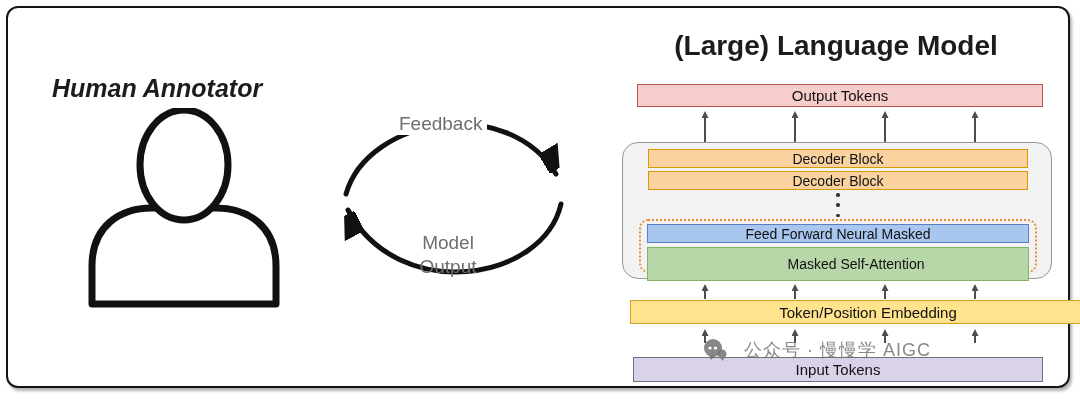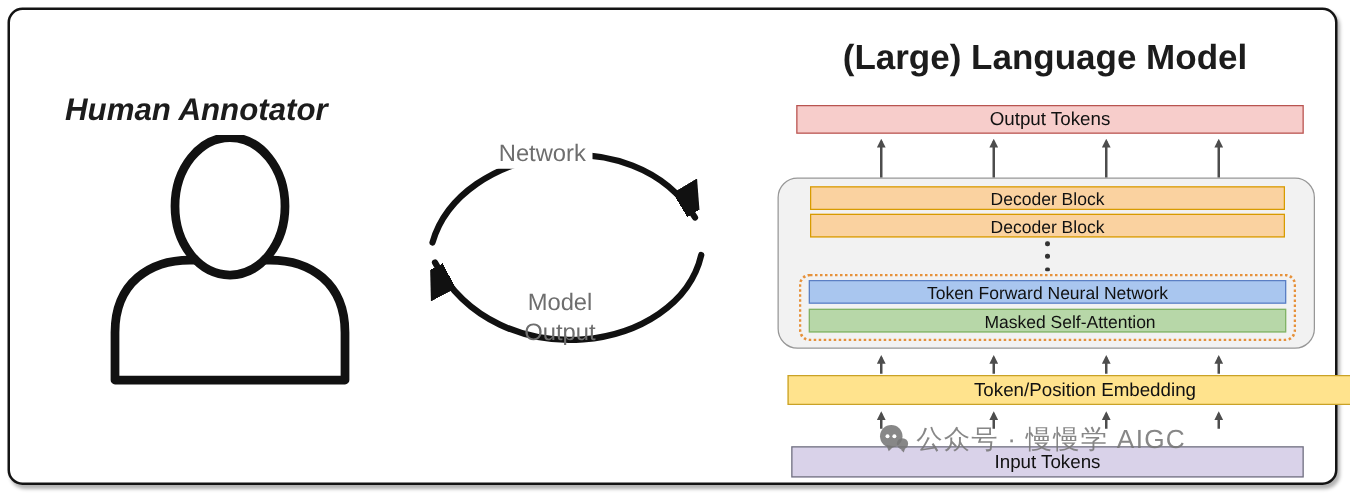--- a/index.html
+++ b/index.html
@@ -58,27 +58,27 @@
   #dots-col{
     position:absolute;left:832px;top:193px;width:12px;height:24px;
     display:flex;flex-direction:column;align-items:center;justify-content:space-between;
   }
   .dot{width:3.5px;height:3.5px;border-radius:50%;background:#333;}
   #attention-group{
     left:639px;top:219px;width:398px;height:54px;
     background:transparent;border:2px dotted #e6913a;border-radius:9px;
   }
   #ffnn{left:647px;top:224px;width:382px;height:19px;background:#a9c6ef;border-color:#5b7fc4;font-size:14px;}
-  #masked-attn{left:647px;top:247px;width:382px;height:19px;background:#b7d7a8;border-color:#82b366;font-size:14px;padding-left:36px;}
+  #masked-attn{left:647px;top:247px;width:382px;height:34px;background:#b7d7a8;border-color:#82b366;font-size:14px;padding-left:36px;}
   #embedding{left:630px;top:300px;width:476px;height:24px;background:#ffe38d;border-color:#c9a227;}
   #input-tokens{left:633px;top:344px;width:410px;height:25px;background:#d9d2e9;border-color:#6f6f7e;margin-top:13px;}
   #watermark{
     position:absolute;left:702px;top:337px;
-    display:flex;align-items:center;gap:5px;
-    font-size:21px;color:rgba(118,118,118,0.88);
+    display:flex;align-items:center;gap:16px;
+    font-size:18px;color:rgba(118,118,118,0.88);
     z-index:5;letter-spacing:1px;
   }
   svg{display:block;}
   .overlay{pointer-events:none;}
 </style>
 </head>
 <body>
 
 <div id="stage">
   <div id="frame"></div>
@@ -93,21 +93,21 @@
   <svg class="abs overlay" style="left:318px;top:82px;" width="275" height="225" viewBox="0 0 275 225">
     <defs>
       <marker id="cycArrow" markerWidth="4.5" markerHeight="4.5" refX="5.2" refY="3.5" orient="auto">
         <path d="M0,0 L7,3.5 L0,7 Z" fill="#111"></path>
       </marker>
     </defs>
     <path d="M 28 112 C 50 35, 190 12, 238 92" fill="none" stroke="#111" stroke-width="5" stroke-linecap="round" marker-end="url(#cycArrow)"></path>
     <path d="M 243 122 C 225 200, 80 222, 30 128" fill="none" stroke="#111" stroke-width="5" stroke-linecap="round" marker-end="url(#cycArrow)"></path>
   </svg>
 
-  <div id="feedback-label">Network</div>
+  <div id="feedback-label">Feedback</div>
   <div id="model-output-label">Model
 Output</div>
 
   <div id="model-title">(Large) Language Model</div>
 
   <div class="box" id="decoder-stack"></div>
 
   <div class="box" id="output-tokens">
     <span>Output Tokens</span>
   </div>
@@ -121,21 +121,21 @@
 
   <div id="dots-col">
     <div class="dot"></div>
       <div class="dot"></div>
       <div class="dot"></div>
   </div>
 
   <div class="box" id="attention-group"></div>
 
   <div class="box" id="ffnn">
-    <span>Token Forward Neural Network</span>
+    <span>Feed Forward Neural Masked</span>
   </div>
   <div class="box" id="masked-attn">
     <span>Masked Self-Attention</span>
   </div>
 
   <div class="box" id="embedding">
     <span>Token/Position Embedding</span>
   </div>
 
   <div class="box" id="input-tokens">

